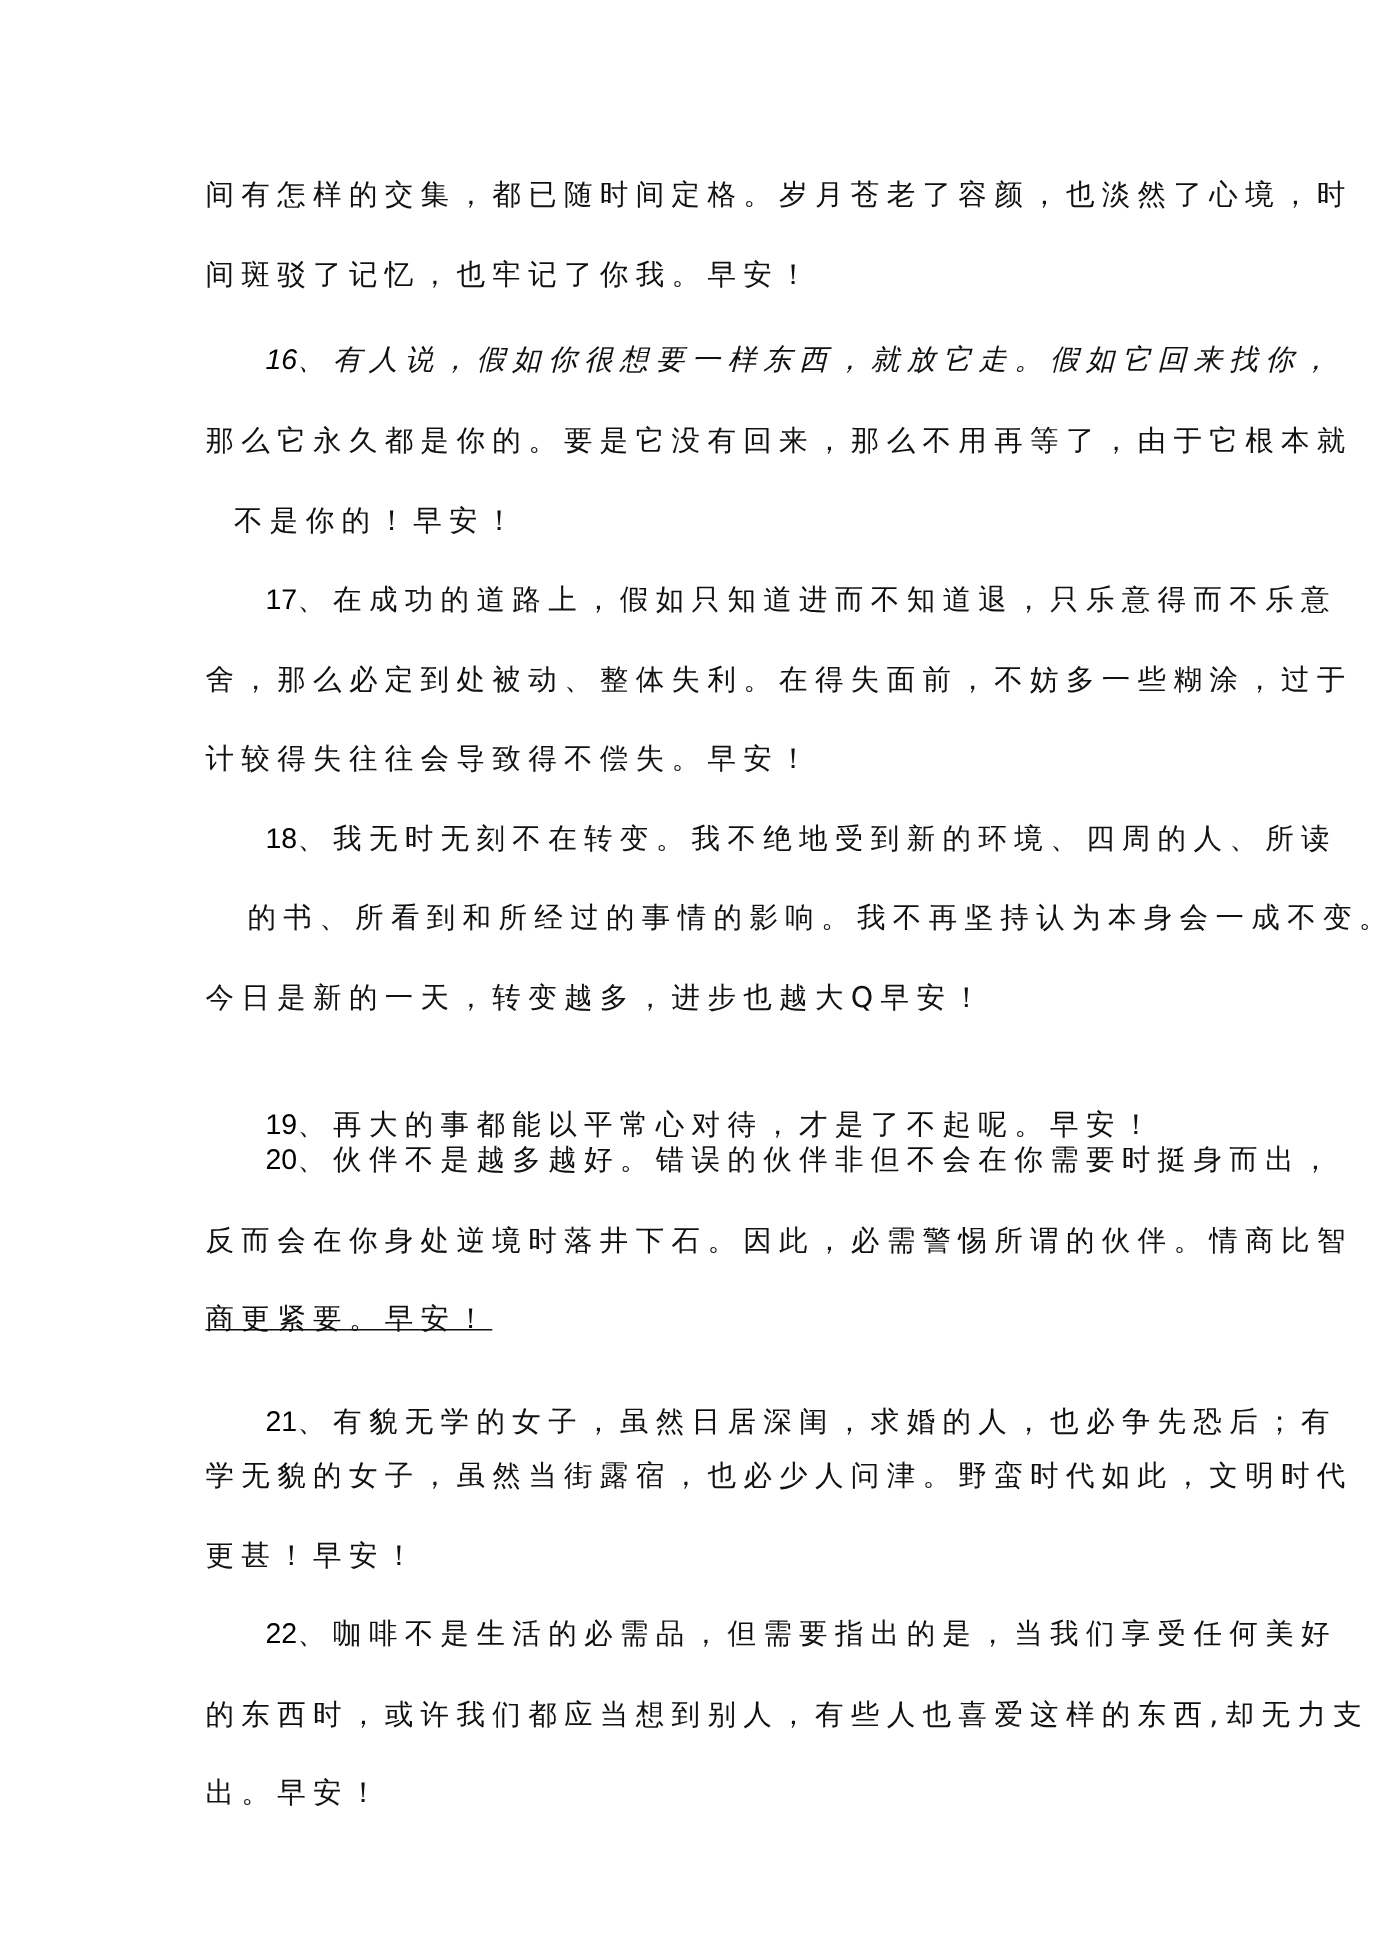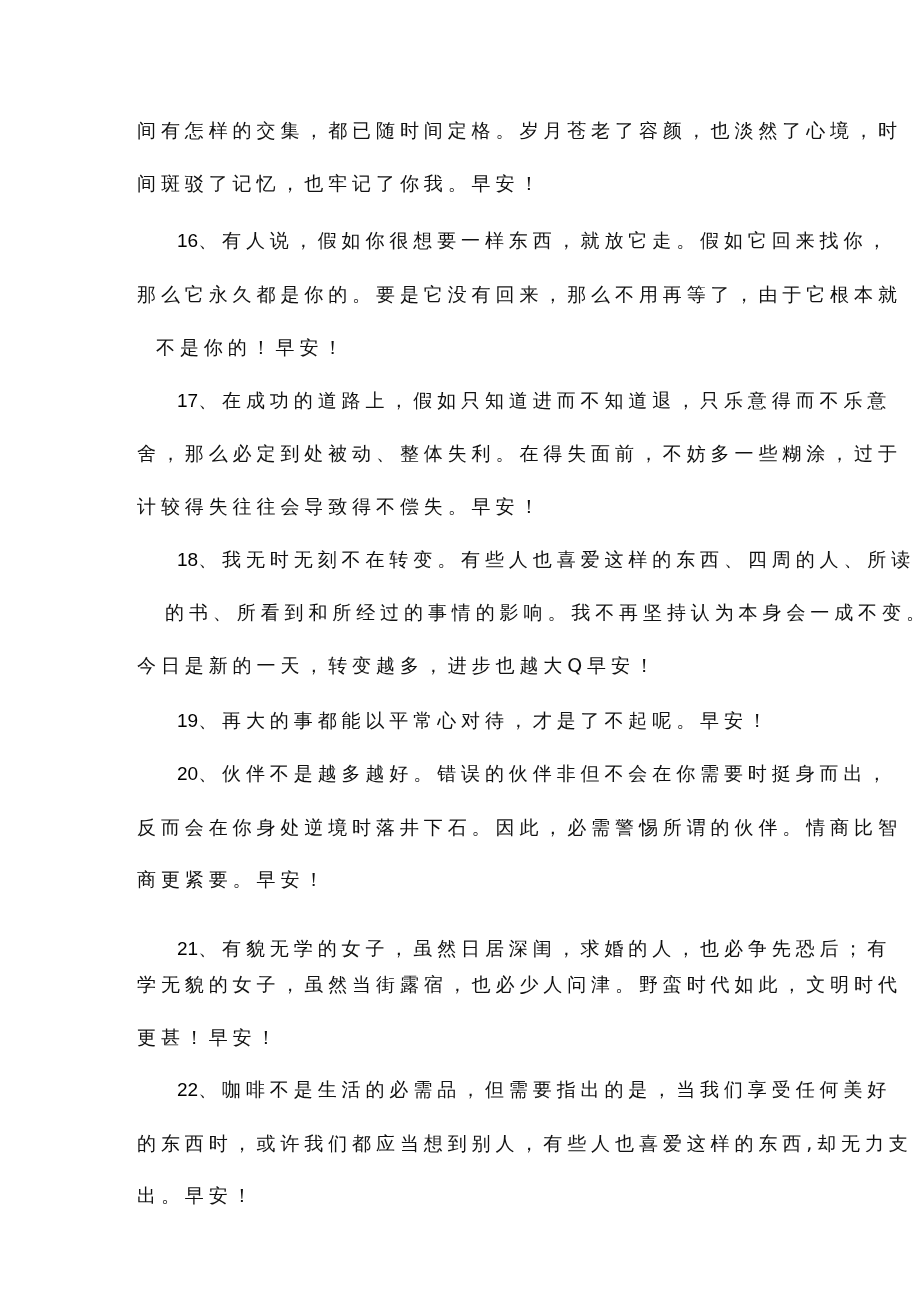--- a/index.html
+++ b/index.html
@@ -41,45 +41,45 @@
 <body>
 
 <div class="page">
 
   <div>
     <div class="line" style="top:118px;">间有怎样的交集，都已随时间定格。岁月苍老了容颜，也淡然了心境，时</div>
     <div class="line" style="top:171px;">间斑驳了记忆，也牢记了你我。早安！</div>
   </div>
 
   <div>
-    <div class="line" style="top:228px; left:40px;"><span class="num">16</span><span>、有人说，假如你很想要一样东西，就放它走。假如它回来找你，</span></div>
+    <div class="line" style="top:228px; left:40px;font-style:italic;"><span class="num">16</span><span>、有人说，假如你很想要一样东西，就放它走。假如它回来找你，</span></div>
     <div class="line" style="top:282px;">那么它永久都是你的。要是它没有回来，那么不用再等了，由于它根本就</div>
     <div class="line" style="top:335px;margin-left:19px;">不是你的！早安！</div>
   </div>
 
   <div>
     <div class="line" style="top:388px; left:40px;"><span class="num">17</span><span>、在成功的道路上，假如只知道进而不知道退，只乐意得而不乐意</span></div>
     <div class="line" style="top:441px;text-align:center;">舍，那么必定到处被动、整体失利。在得失面前，不妨多一些糊涂，过于</div>
     <div class="line" style="top:494px;text-align:right;">计较得失往往会导致得不偿失。早安！</div>
   </div>
 
   <div>
-    <div class="line" style="top:547px; left:40px;"><span class="num">18</span><span>、我无时无刻不在转变。有些人也喜爱这样的东西、四周的人、所读</span></div>
+    <div class="line" style="top:547px; left:40px;"><span class="num">18</span><span>、我无时无刻不在转变。我不绝地受到新的环境、四周的人、所读</span></div>
     <div class="line" style="top:600px;margin-left:28px;">的书、所看到和所经过的事情的影响。我不再坚持认为本身会一成不变。</div>
     <div class="line" style="top:653px;">今日是新的一天，转变越多，进步也越大Q早安！</div>
   </div>
 
   <div>
-    <div class="line" style="top:708px; left:40px;"><span class="num">19</span><span>、再大的事都能以平常心对待，才是了不起呢。早安！</span></div>
+    <div class="line" style="top:738px; left:40px;"><span class="num">19</span><span>、再大的事都能以平常心对待，才是了不起呢。早安！</span></div>
   </div>
 
   <div>
     <div class="line" style="top:761px; left:40px;"><span class="num">20</span><span>、伙伴不是越多越好。错误的伙伴非但不会在你需要时挺身而出，</span></div>
     <div class="line" style="top:815px;">反而会在你身处逆境时落井下石。因此，必需警惕所谓的伙伴。情商比智</div>
-    <div class="line" style="top:867px;">商更紧要。早安！</div>
+    <div class="line" style="top:867px;text-decoration:underline;">商更紧要。早安！</div>
   </div>
 
   <div>
     <div class="line" style="top:918px; left:40px;margin-top:18px;"><span class="num">21</span><span>、有貌无学的女子，虽然日居深闺，求婚的人，也必争先恐后；有</span></div>
     <div class="line" style="top:972px;">学无貌的女子，虽然当街露宿，也必少人问津。野蛮时代如此，文明时代</div>
     <div class="line" style="top:1025px;">更甚！早安！</div>
   </div>
 
   <div>
     <div class="line" style="top:1077px; left:40px;"><span class="num">22</span><span>、咖啡不是生活的必需品，但需要指出的是，当我们享受任何美好</span></div>

